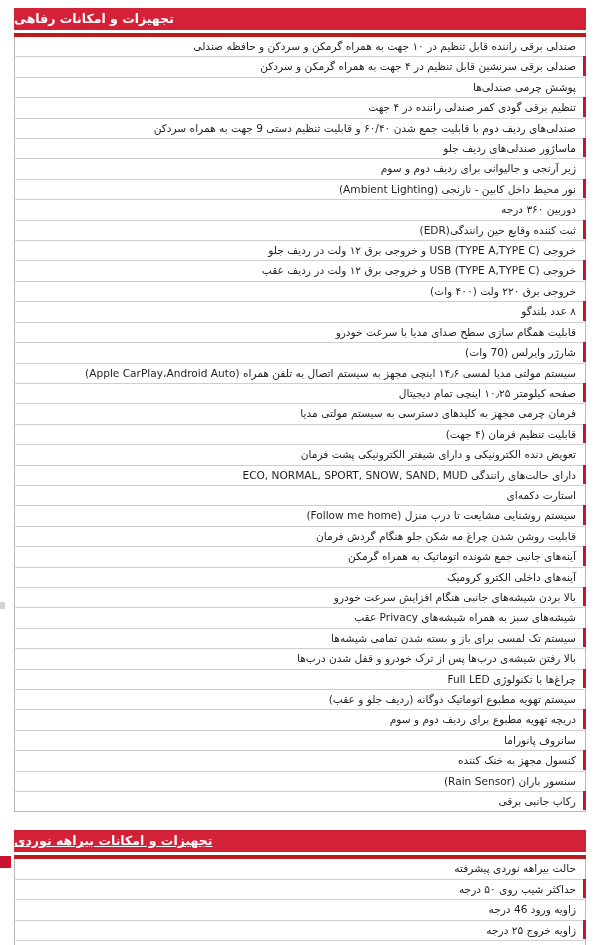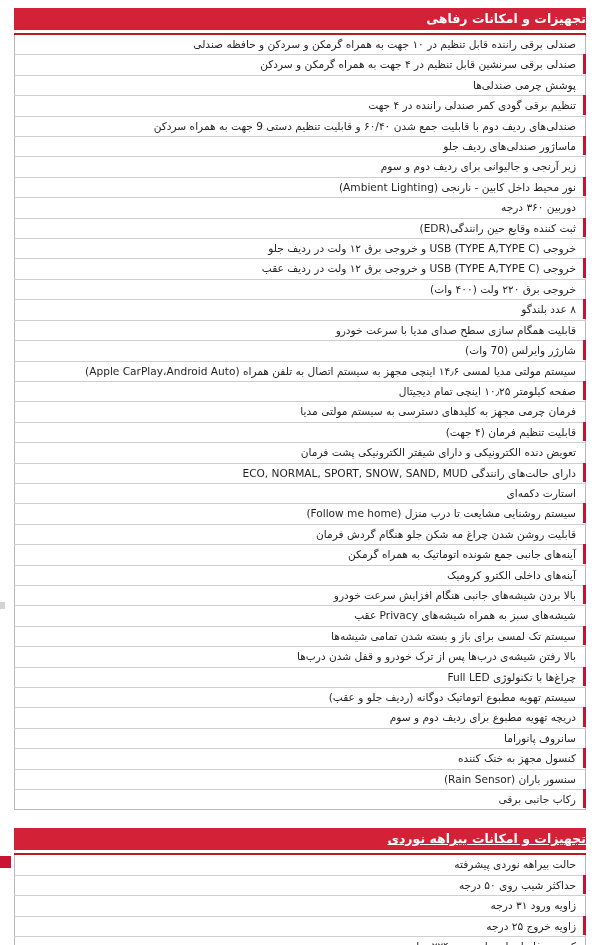--- a/index.html
+++ b/index.html
@@ -24,21 +24,21 @@
     padding: 8px 14px 0 14px;
     position: relative;
   }
 
   
   .section-header {
     background: #D32238;
     color: #ffffff;
     height: 22px;
     line-height: 22px;
-    text-align: right;
+    text-align: left;
     font-size: 12.5px;
     font-weight: bold;
     letter-spacing: 0.2px;
     margin: 0;
     position: relative;
   }
   .section-header.second {
     margin-top: 18px;
     text-decoration: underline;
   }
@@ -61,21 +61,21 @@
     border-top: 1px solid #efefef;
     padding: 0 9px 0 6px;
     font-size: 10.6px;
     line-height: 19.4px;
     white-space: nowrap;
     text-align: right;
     position: relative;
     vertical-align: middle;
     background: #ffffff;
   }
-  .spec-table tr:first-child td { border-top: 2px solid #b91c1c; text-align: right; }
+  .spec-table tr:first-child td { border-top: 4px solid #b91c1c; text-align: right; }
   .spec-table tr:last-child td  { border-bottom: none; border-radius: 7px; }
 
   
   .spec-table tr.marked td::before {
     content: "";
     position: absolute;
     top: -1px;
     right: -1px;
     width: 3px;
     height: 100%;
@@ -231,21 +231,21 @@
 
   <table class="spec-table">
     <tbody>
         <tr>
           <td>حالت بیراهه نوردی پیشرفته</td>
         </tr>
         <tr class="marked">
           <td>حداکثر شیب روی ۵۰ درجه</td>
         </tr>
         <tr>
-          <td>زاویه ورود ۳۱ درجه</td>
+          <td>زاویه ورود 46 درجه</td>
         </tr>
         <tr class="marked">
           <td>زاویه خروج ۲۵ درجه</td>
         </tr>
         <tr>
           <td>کمترین فاصله تا سطح زمین ۲۲۴ میلی‌متر</td>
         </tr>
       </tbody>
   </table>
 

